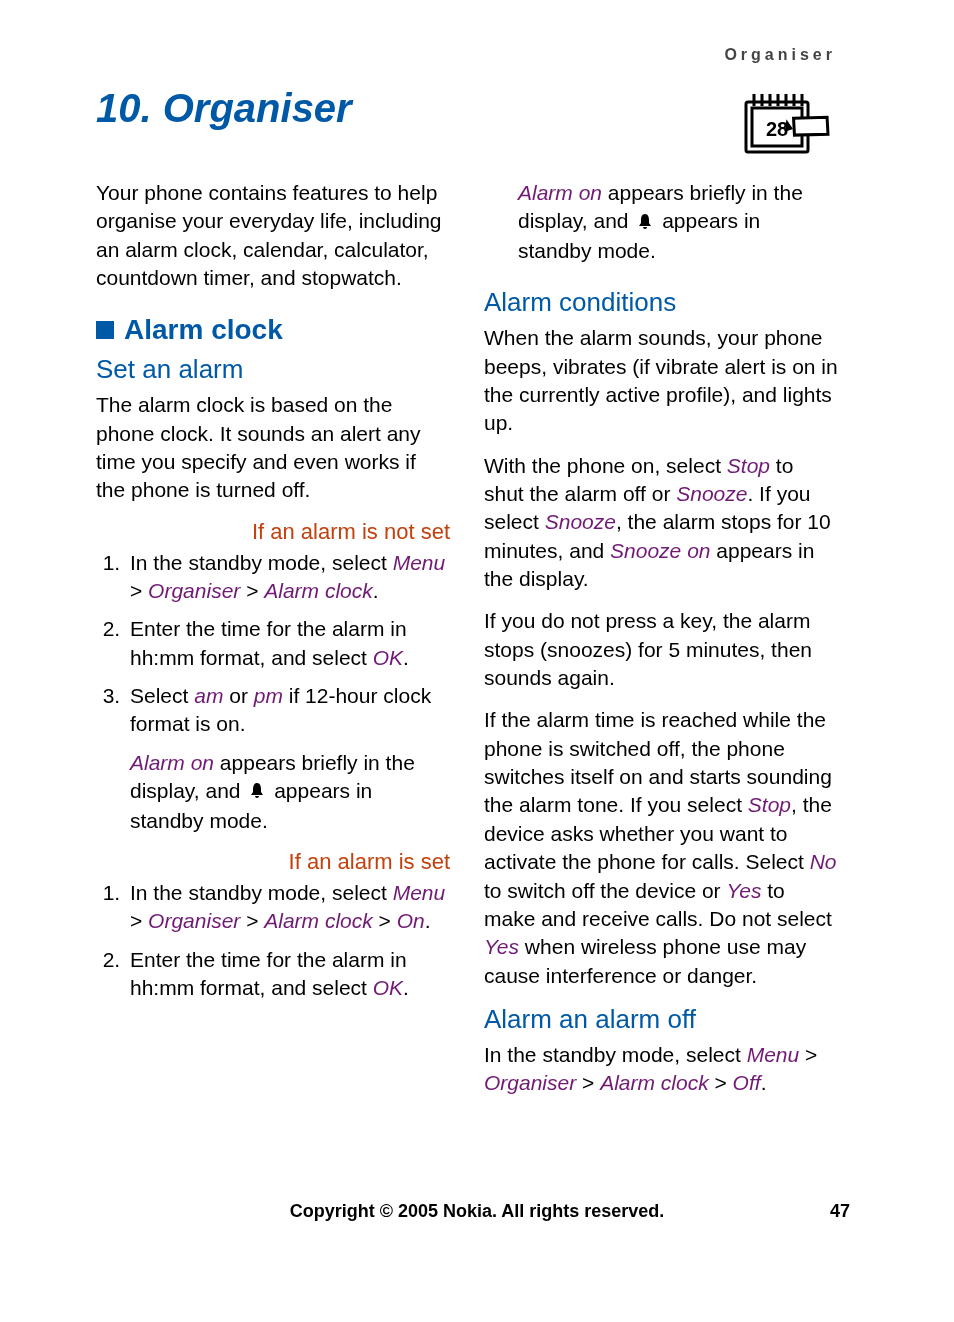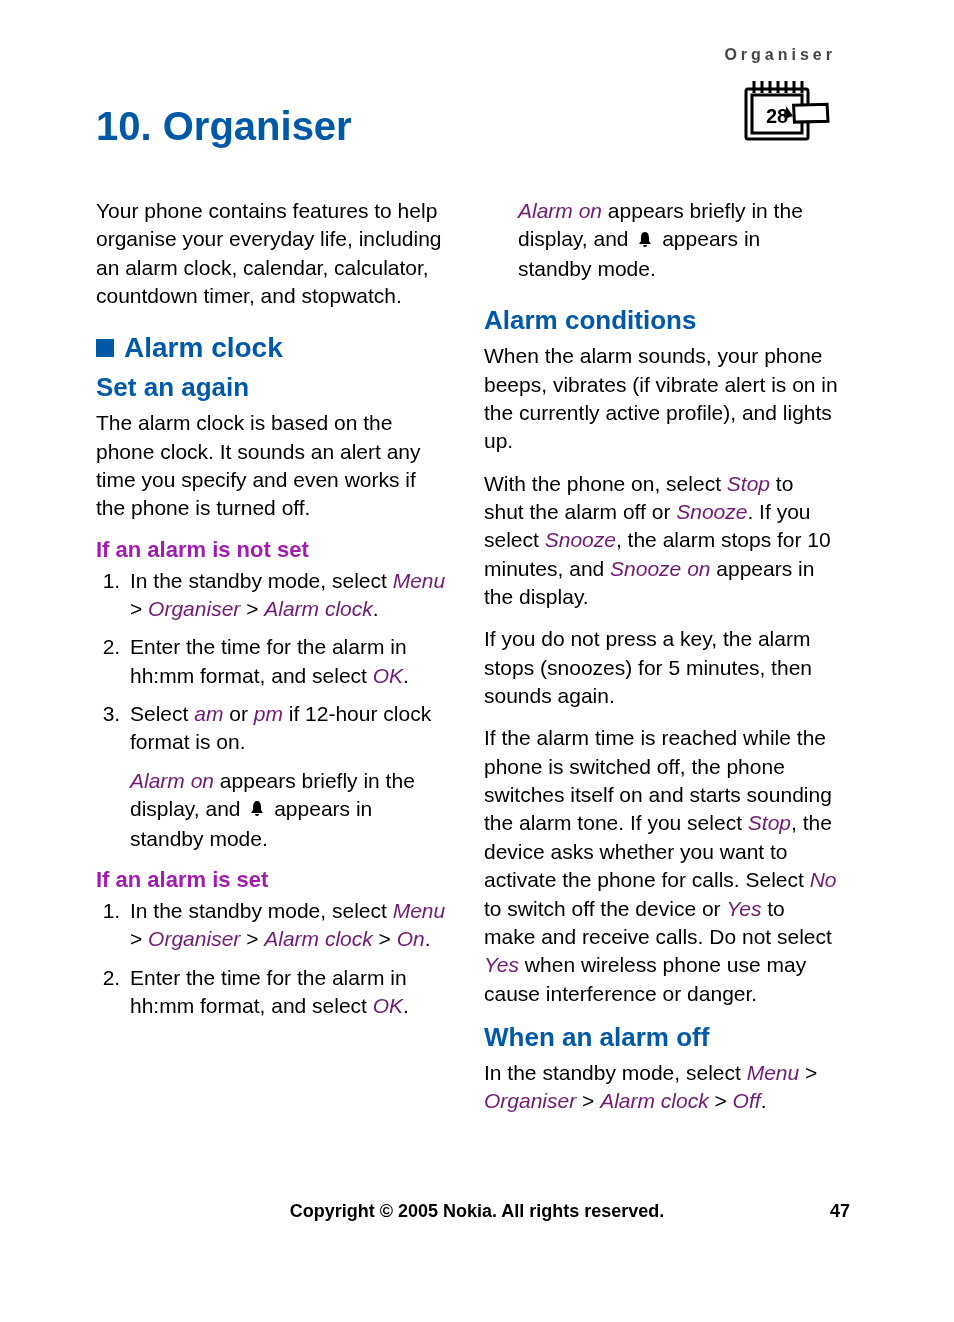--- a/index.html
+++ b/index.html
@@ -24,25 +24,26 @@
     right: 118px;
     font-size: 16px;
     letter-spacing: 4px;
     color: #444;
     font-weight: 600;
   }
   .chapter-title {
     font-size: 40px;
     font-weight: 700;
     color: #0059a7;
-    margin: 56px 0 8px 0;
+    margin: 38px 0 8px 0;
+    font-style: italic;
   }
   .calendar-icon {
     position: absolute;
-    top: 77px;
+    top: 90px;
     right: 118px;
   }
   .columns {
     display: flex;
     gap: 34px;
     margin-top: 48px;
   }
   .col {
     width: 354px;
   }
@@ -61,29 +62,30 @@
     gap: 10px;
   }
   .h2 .square {
     width: 18px;
     height: 18px;
     background: #0059a7;
     display: inline-block;
   }
   .h3 {
     font-size: 26px;
-    font-weight: 700;
+    font-weight: 400;
     color: #0059a7;
     margin: 3px 0 6px 0;
   }
   .h4 {
     font-size: 22px;
-    font-weight: 700;
-    color: #a21caf;
+    font-weight: 400;
+    color: #c2410c;
     margin: 14px 0 4px 0;
+    text-align: right;
   }
   ol {
     margin: 0 0 10px 0;
     padding-left: 30px;
   }
   ol li {
     margin-bottom: 10px;
     padding-left: 4px;
   }
   .menu-term { color: #701a75; font-style: italic; }
@@ -142,21 +144,21 @@
 
     <div class="col">
 
       <p>Your phone contains features to help organise your everyday life, including an alarm clock, calendar, calculator, countdown timer, and stopwatch.</p>
 
       <div class="h2">
         <span class="square"></span>
         <span>Alarm clock</span>
       </div>
 
-      <div class="h3">Set an again</div>
+      <div class="h3">Set an alarm</div>
 
       <p>The alarm clock is based on the phone clock. It sounds an alert any time you specify and even works if the phone is turned off.</p>
 
       <div class="h4">If an alarm is not set</div>
 
       <ol>
         <li>
           <span>In the standby mode, select </span><span class="menu-term">Menu</span><span> &gt; </span><span class="menu-term">Organiser</span><span> &gt; </span><span class="menu-term">Alarm clock</span><span>.</span>
         </li>
         <li>
@@ -200,21 +202,21 @@
       <p>
         <span>With the phone on, select </span><span class="menu-term">Stop</span><span> to shut the alarm off or </span><span class="menu-term">Snooze</span><span>. If you select </span><span class="menu-term">Snooze</span><span>, the alarm stops for 10 minutes, and </span><span class="menu-term">Snooze on</span><span> appears in the display.</span>
       </p>
 
       <p>If you do not press a key, the alarm stops (snoozes) for 5 minutes, then sounds again.</p>
 
       <p>
         <span>If the alarm time is reached while the phone is switched off, the phone switches itself on and starts sounding the alarm tone. If you select </span><span class="menu-term">Stop</span><span>, the device asks whether you want to activate the phone for calls. Select </span><span class="menu-term">No</span><span> to switch off the device or </span><span class="menu-term">Yes</span><span> to make and receive calls. Do not select </span><span class="menu-term">Yes</span><span> when wireless phone use may cause interference or danger.</span>
       </p>
 
-      <div class="h3">When an alarm off</div>
+      <div class="h3">Alarm an alarm off</div>
 
       <p>
         <span>In the standby mode, select </span><span class="menu-term">Menu</span><span> &gt; </span><span class="menu-term">Organiser</span><span> &gt; </span><span class="menu-term">Alarm clock</span><span> &gt; </span><span class="menu-term">Off</span><span>.</span>
       </p>
 
     </div>
   </div>
 
   <div class="footer">Copyright © 2005 Nokia. All rights reserved.</div>
   <div class="page-number">47</div>

